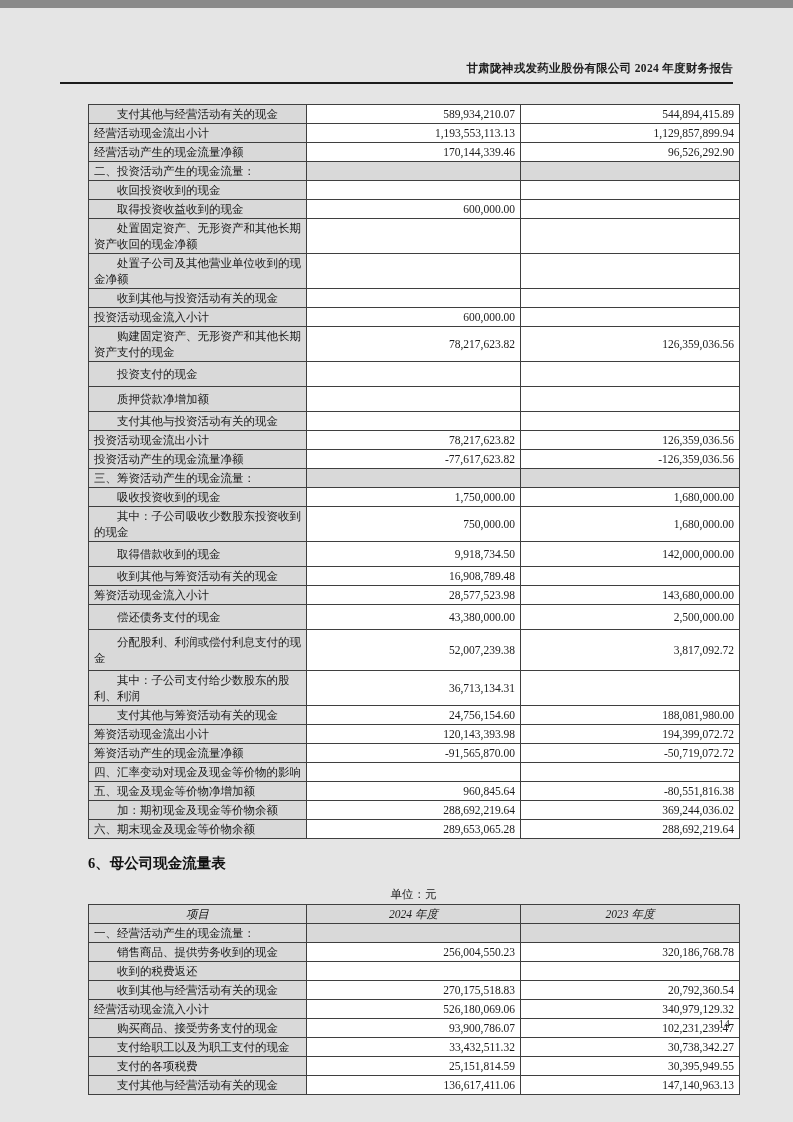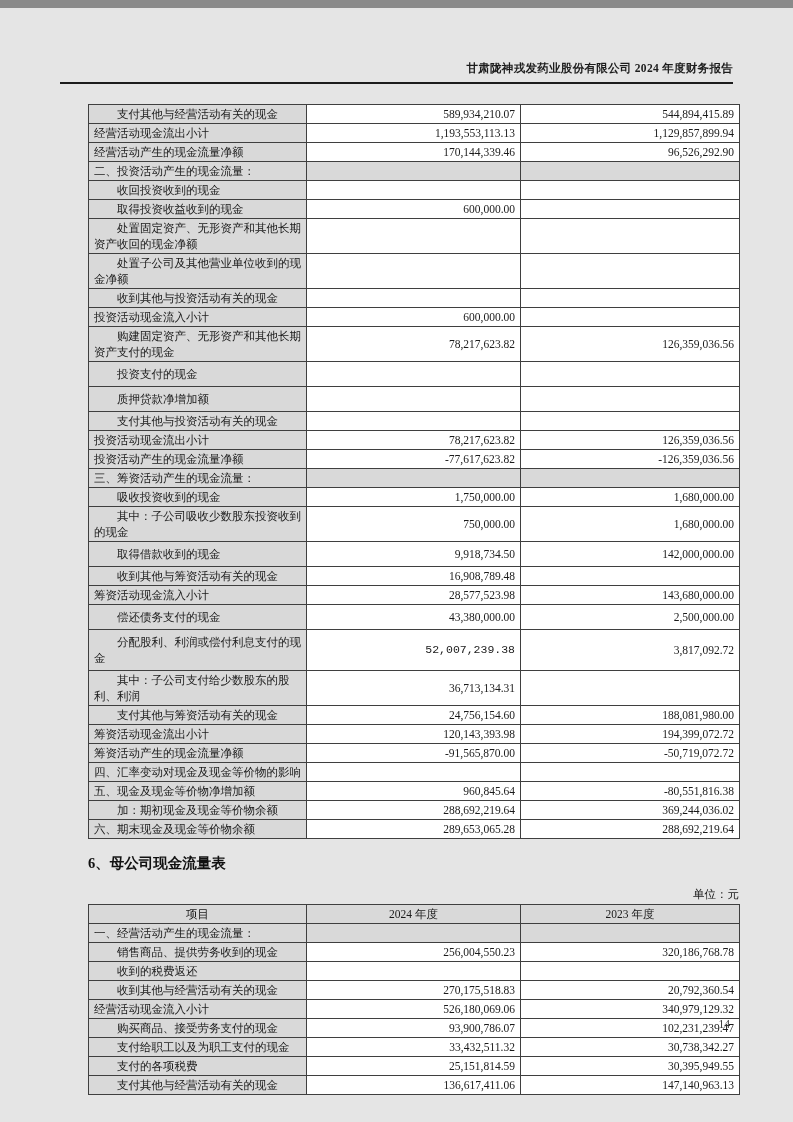--- a/index.html
+++ b/index.html
@@ -59,31 +59,32 @@
   }
   td.label.indent { text-indent: 23px; }
   td.num {
     text-align: right;
     background: #ffffff;
   }
   tr.section td.num { background: #d9d9d9; }
   th.col-head {
     background: #d9d9d9;
     padding: 3px 5px;
+    font-style: italic;
   }
   .section-heading {
     margin-top: 15px;
     font-size: 14.5px;
     font-weight: bold;
     color: #111;
   }
   .unit-line {
     margin-top: 14px;
     margin-bottom: 2px;
-    text-align: right;
+    text-align: center;
     font-size: 11.5px;
   }
   .page-number {
     position: absolute;
     top: 1010px;
     left: 690px;
     width: 40px;
     text-align: right;
     font-size: 11.5px;
     color: #333;
@@ -216,21 +217,21 @@
             <td class="num">28,577,523.98</td>
             <td class="num">143,680,000.00</td>
           </tr>
           <tr>
             <td class="label indent" style="padding-bottom: 4px; padding-top: 4px;">偿还债务支付的现金</td>
             <td class="num" style="padding-bottom: 4px; padding-top: 4px;">43,380,000.00</td>
             <td class="num" style="padding-bottom: 4px; padding-top: 4px;">2,500,000.00</td>
           </tr>
           <tr>
             <td class="label indent" style="padding-bottom: 4px; padding-top: 4px;">分配股利、利润或偿付利息支付的现金</td>
-            <td class="num" style="padding-bottom: 4px; padding-top: 4px; font-family: Liberation Mono, monospace;">52,007,239.38</td>
+            <td class="num" style="padding-bottom: 4px; padding-top: 4px;">52,007,239.38</td>
             <td class="num" style="padding-bottom: 4px; padding-top: 4px;">3,817,092.72</td>
           </tr>
           <tr>
             <td class="label indent">其中：子公司支付给少数股东的股利、利润</td>
             <td class="num">36,713,134.31</td>
             <td class="num"></td>
           </tr>
           <tr>
             <td class="label indent">支付其他与筹资活动有关的现金</td>
             <td class="num">24,756,154.60</td>

